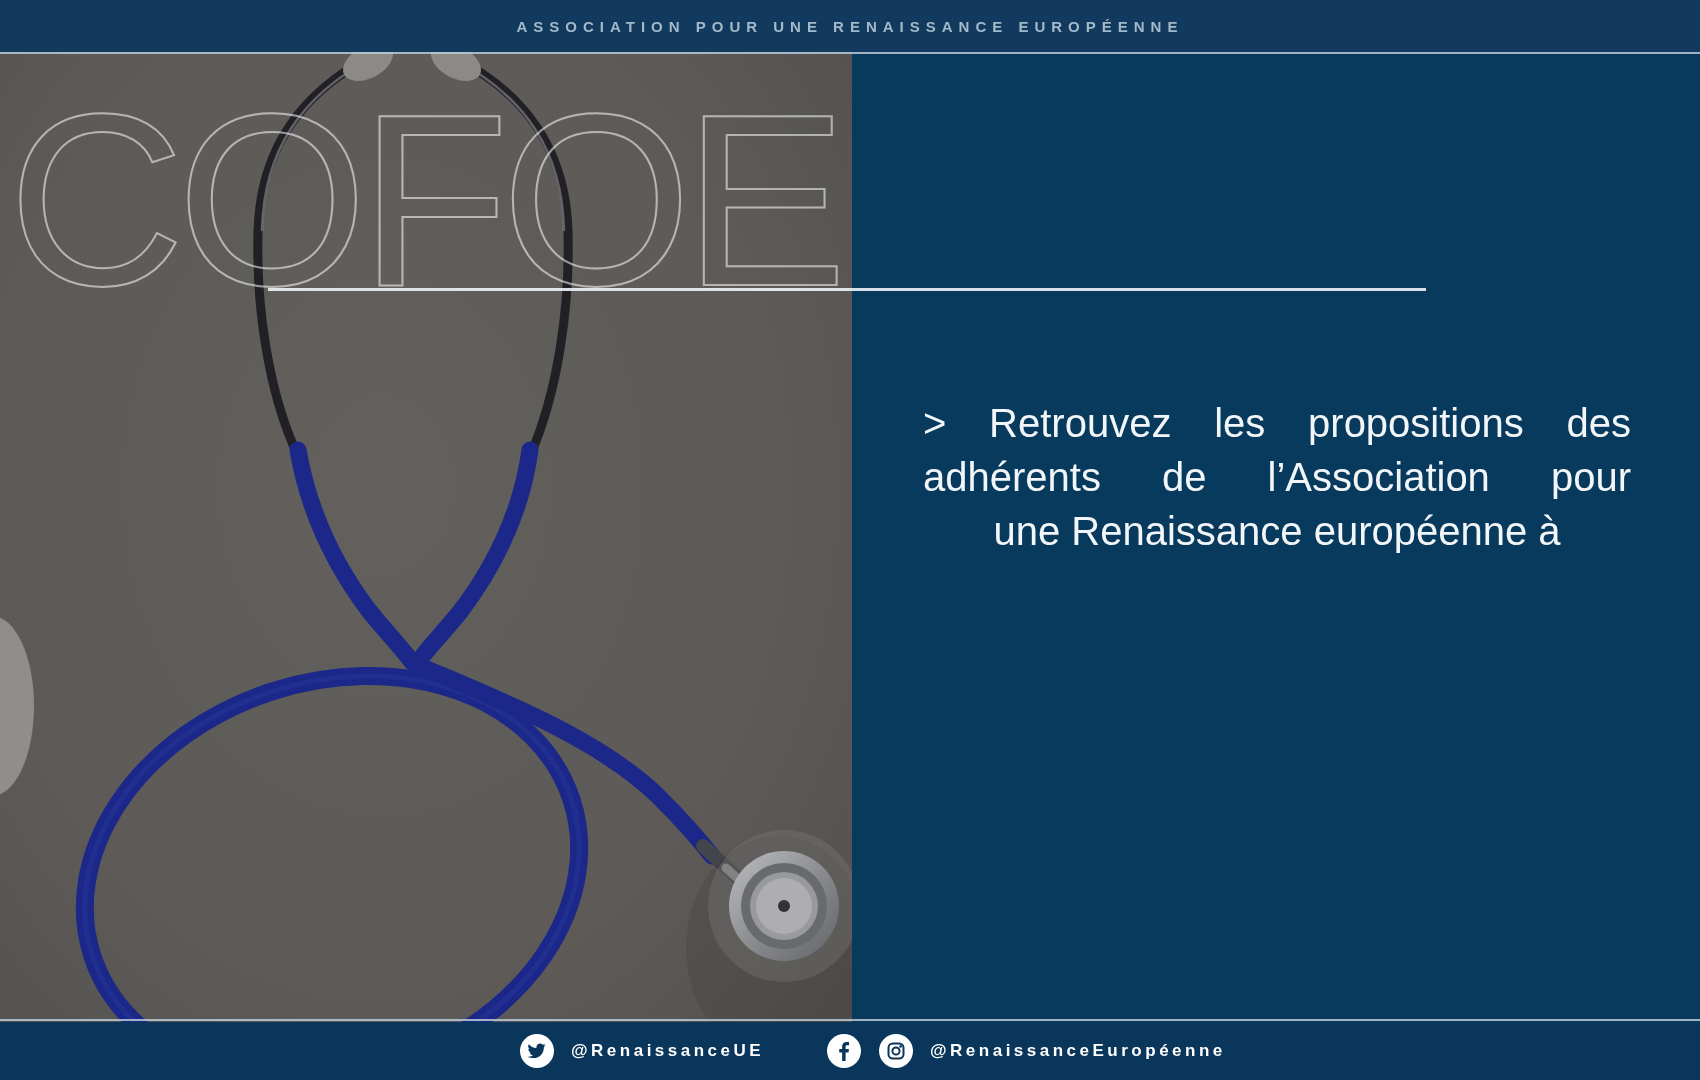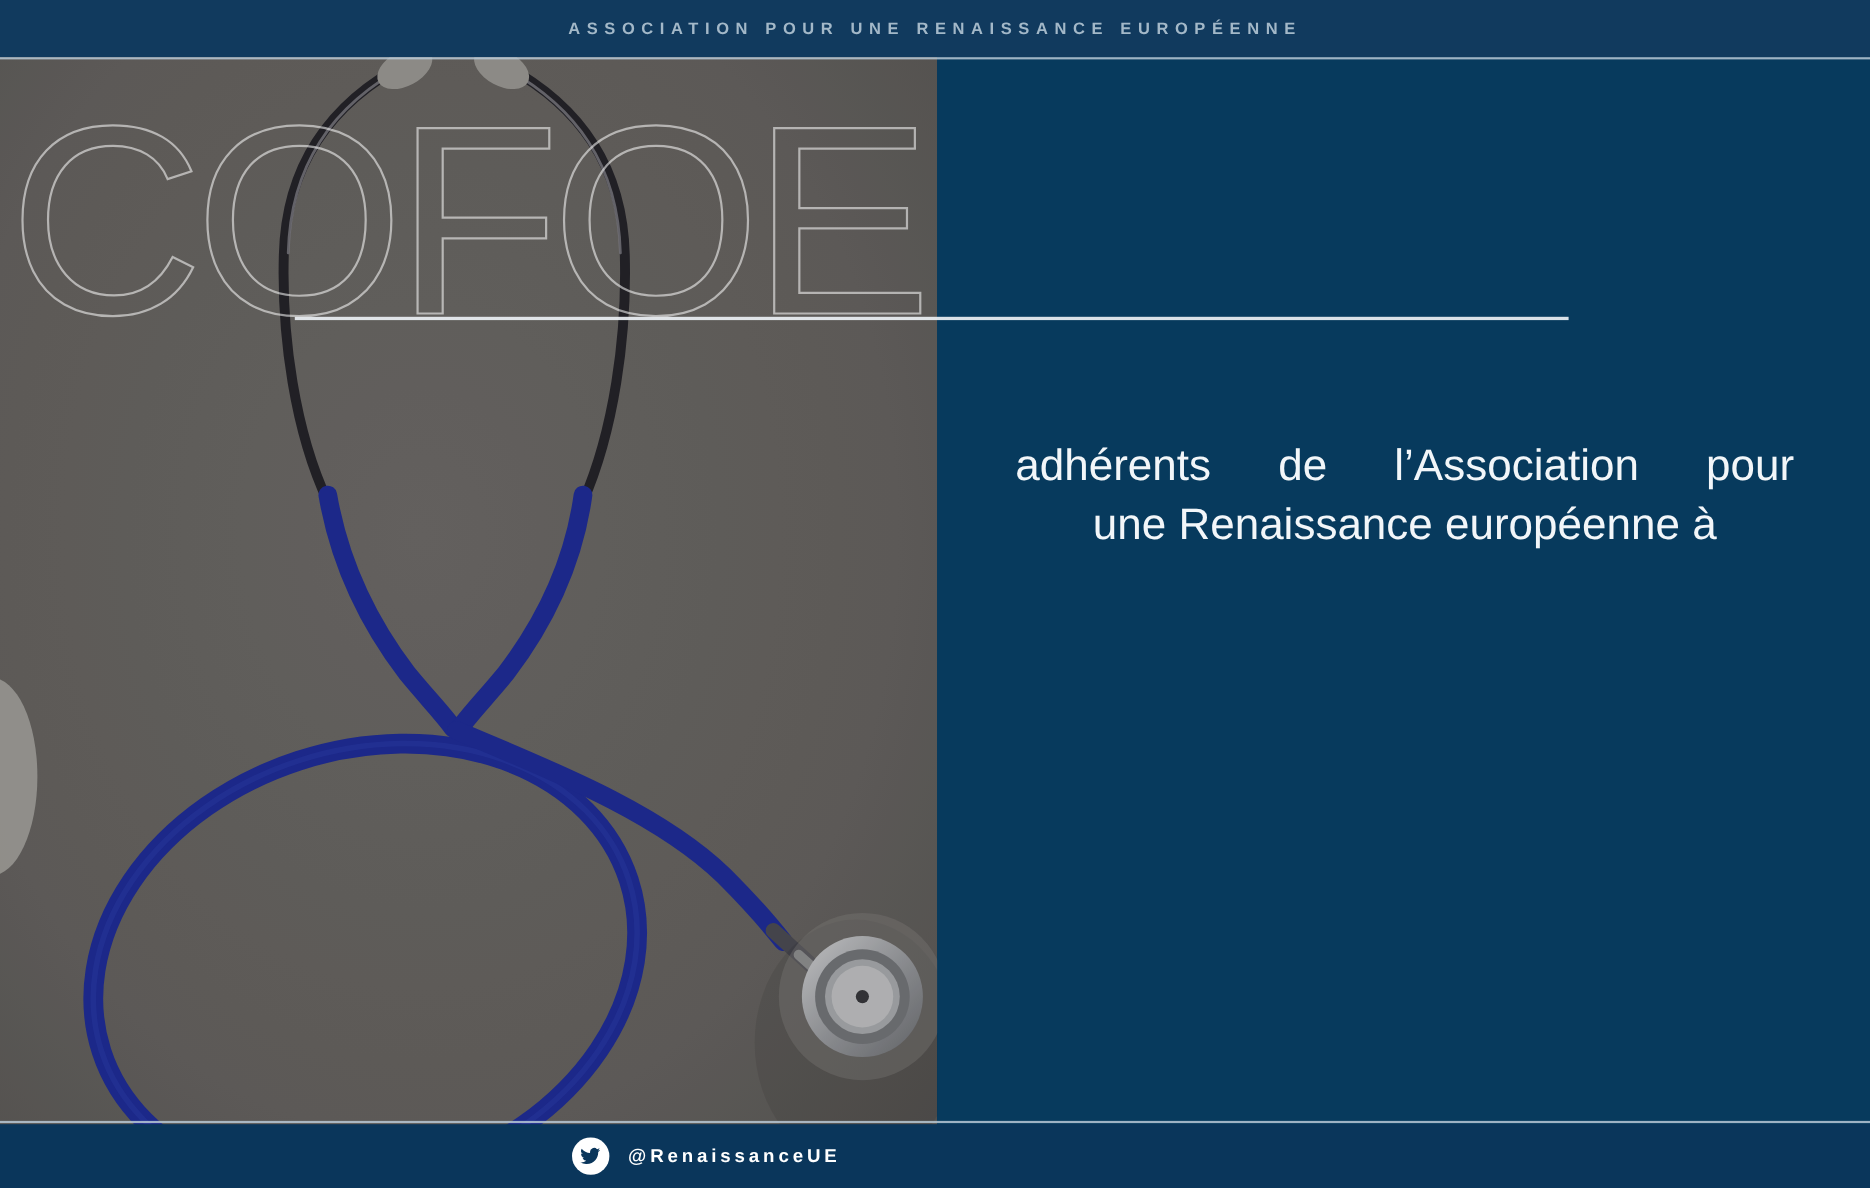--- a/index.html
+++ b/index.html
@@ -123,35 +123,49 @@
       <rect width="852" height="1080" fill="#000000" opacity="0.12"></rect>
     </svg>
   </div>
 
   <div class="watermark">COFOE</div>
 
   <div class="title-underline"></div>
 
 
   <div class="para">
+      <div class="para-line">&gt; Retrouvez les propositions des</div>
       <div class="para-line">adhérents de l’Association pour</div>
       <div class="para-line">une Renaissance européenne à</div>
     </div>
 
   <div id="header-bar">
     <div class="header-title">ASSOCIATION POUR UNE RENAISSANCE EUROPÉENNE</div>
     <div class="rule"></div>
   </div>
 
   <div id="footer-bar">
     <div class="rule"></div>
 
     <div class="chip chip-twitter">
       <svg class="icon-circle" viewBox="0 0 36 36">
         <circle cx="18" cy="18" r="17" fill="#ffffff"></circle>
         <path transform="translate(7.2,8) scale(0.9)" fill="var(--navy-footer)" d="M8 19c7.5 0 11.6-6.2 11.6-11.6v-.5A8.3 8.3 0 0 0 21.6 4.7a8.2 8.2 0 0 1-2.4.7A4.1 4.1 0 0 0 21 3.1a8.2 8.2 0 0 1-2.6 1A4.1 4.1 0 0 0 11.3 7a4.3 4.3 0 0 0 .1.9A11.7 11.7 0 0 1 2.9 3.6a4.1 4.1 0 0 0 1.3 5.5A4 4 0 0 1 2.3 8.6v.1a4.1 4.1 0 0 0 3.3 4 4.2 4.2 0 0 1-1.9.1 4.1 4.1 0 0 0 3.8 2.9A8.3 8.3 0 0 1 1.4 17.4 11.7 11.7 0 0 0 8 19"></path>
       </svg>
       <span class="handle">@RenaissanceUE</span>
     </div>
 
+    <div class="chip chip-social">
+      <svg class="icon-circle" viewBox="0 0 36 36">
+        <circle cx="18" cy="18" r="17" fill="#ffffff"></circle>
+        <path fill="var(--navy-footer)" d="M19.6 28v-8.6h2.9l.45-3.36H19.6v-2.15c0-.97.27-1.64 1.67-1.64h1.78V9.24c-.31-.04-1.37-.13-2.6-.13-2.57 0-4.33 1.57-4.33 4.45v2.48h-2.9v3.36h2.9V28h3.48z"></path>
+      </svg>
+      <svg class="icon-circle" viewBox="0 0 36 36">
+        <circle cx="18" cy="18" r="17" fill="#ffffff"></circle>
+        <rect x="10.5" y="10.5" width="15" height="15" rx="4.2" fill="none" stroke="var(--navy-footer)" stroke-width="2"></rect>
+        <circle cx="18" cy="18" r="3.6" fill="none" stroke="var(--navy-footer)" stroke-width="2"></circle>
+        <circle cx="22.6" cy="13.4" r="1.3" fill="var(--navy-footer)"></circle>
+      </svg>
+      <span class="handle">@RenaissanceEuropéenne</span>
+    </div>
   </div>
 
 </div>
 
 </body></html>

